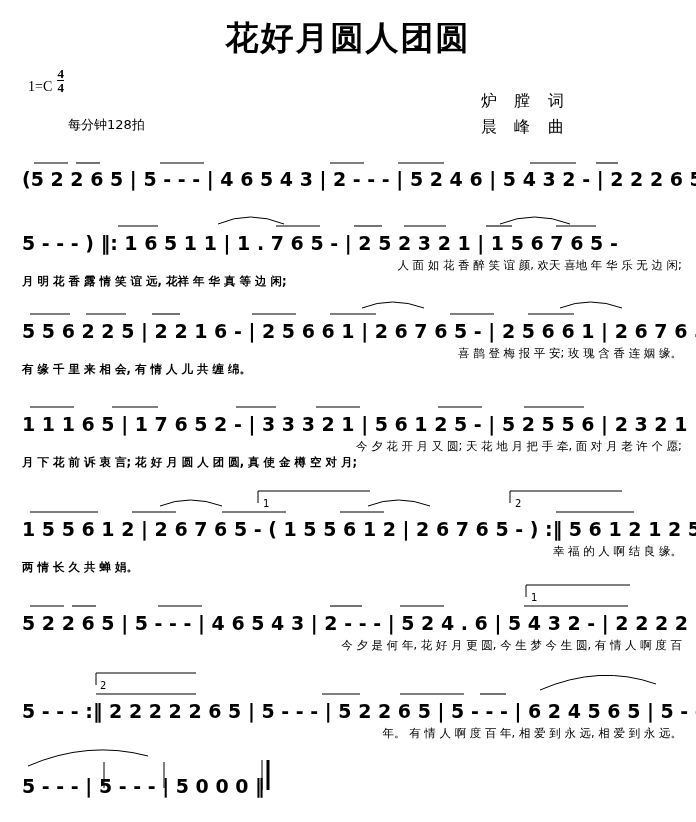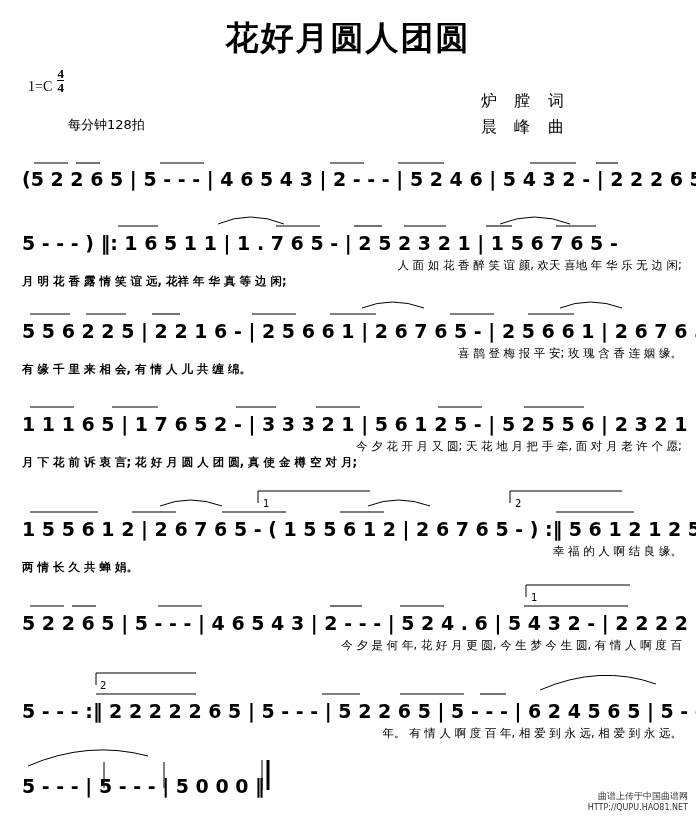--- a/index.html
+++ b/index.html
@@ -210,18 +210,14 @@
       <path d="M540 690 q60 -26 116 -6" stroke-width="1"></path>
       <path d="M28 772 q60 -26 120 -10" stroke-width="1" transform="translate(0,-6)"></path>
 
       <path d="M104 762 v26" stroke-width="1"></path>
       <path d="M164 762 v26" stroke-width="1"></path>
       <path d="M262 760 v30" stroke-width="1"></path>
       <path d="M268 760 v30" stroke-width="3"></path>
     </g>
   </svg>
 
-  <div class="footer">
-    <div>曲谱上传于中国曲谱网</div>
-    <div class="url">HTTP://QUPU.HAO81.NET</div>
-  </div>
 
 </div>
 
 </body></html>

